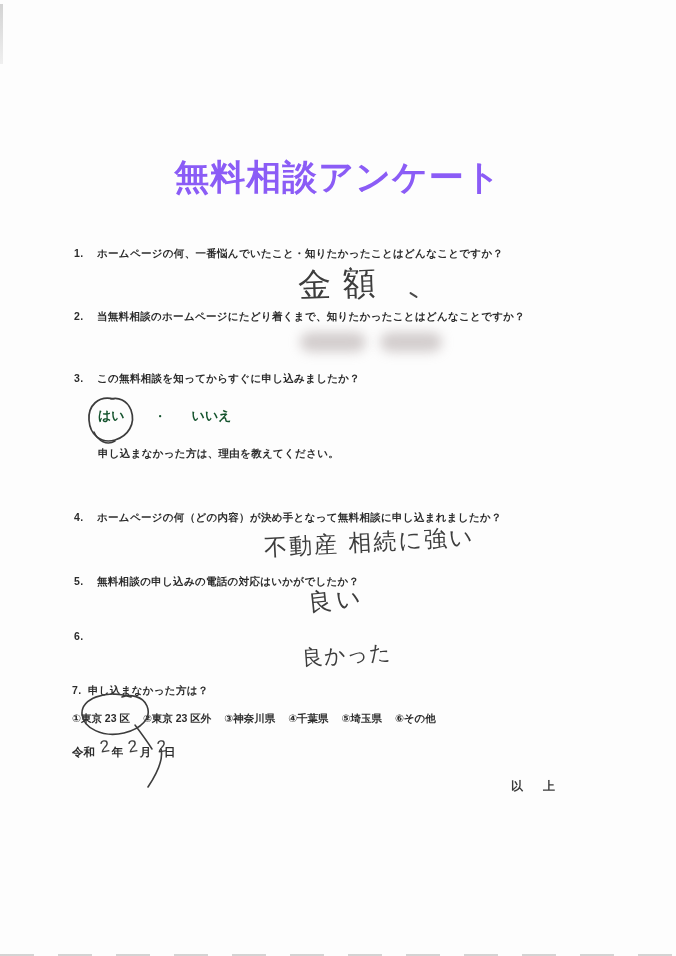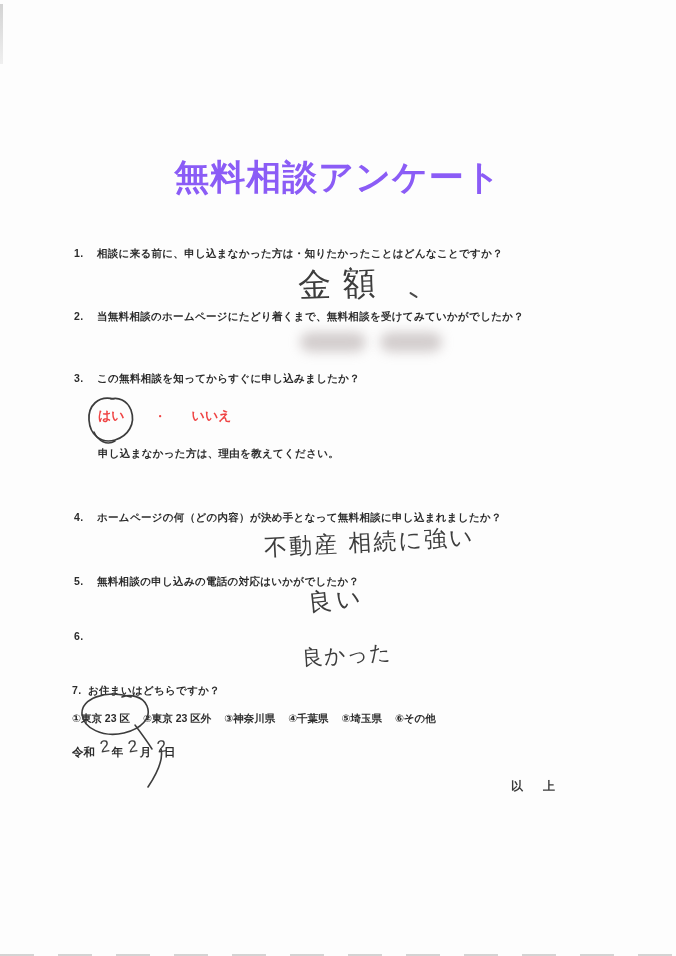--- a/index.html
+++ b/index.html
@@ -21,21 +21,21 @@
     font-size:10px; font-weight:700; color:#3a3a3a; letter-spacing:.3px; }
 
   .q { position:absolute; left:74px; display:flex; font-size:10.5px; font-weight:700;
     color:#2c2c2c; letter-spacing:.3px; white-space:nowrap; }
   .q .num { width:23px; flex:none; }
   .q1 { top:247px; } .q2 { top:310px; } .q3 { top:372px; }
   .q4 { top:511px; } .q5 { top:575px; } .q6 { top:630px; }
   .q7 { top:684px; left:72px; } .q7 .num { width:16px; }
 
   .yn-row { position:absolute; left:98px; top:407px; font-size:13px; font-weight:700;
-    color:#ef4444; white-space:nowrap; }
+    color:#14532d; white-space:nowrap; }
   .yn-row .sep { margin:0 26px 0 30px; font-size:11px; }
   .followup { position:absolute; left:98px; top:447px; font-size:10.5px; font-weight:700;
     color:#2c2c2c; letter-spacing:.3px; }
 
   .hand { position:absolute; color:#3d3d3d; font-weight:400; white-space:nowrap;
     font-family:"DejaVu Sans",sans-serif; }
   .hand-a1 { left:298px; top:262px; font-size:33px; letter-spacing:12px;
     transform:rotate(-2deg); }
   .hand-a4 { left:264px; top:527px; font-size:23px; letter-spacing:2px;
     transform:rotate(-3deg); }
@@ -72,28 +72,28 @@
 
 <div class="sheet">
 
   <div class="edge-left"></div>
   <div class="edge-bottom"></div>
 
   <h1 class="title">無料相談アンケート</h1>
 
   <div class="q q1">
     <span class="num">1.</span>
-    <span>相談に来る前に、申し込まなかった方は・知りたかったことはどんなことですか？</span>
+    <span>ホームページの何、一番悩んでいたこと・知りたかったことはどんなことですか？</span>
   </div>
   <div class="hand hand-a1">金額</div>
   <div class="stray-mark"></div>
 
   <div class="q q2">
     <span class="num">2.</span>
-    <span>当無料相談のホームページにたどり着くまで、無料相談を受けてみていかがでしたか？</span>
+    <span>当無料相談のホームページにたどり着くまで、知りたかったことはどんなことですか？</span>
   </div>
   <div class="redacted">
     <div class="blob b1"></div>
     <div class="blob b2"></div>
   </div>
 
   <div class="q q3">
     <span class="num">3.</span>
     <span>この無料相談を知ってからすぐに申し込みましたか？</span>
   </div>
@@ -118,21 +118,21 @@
   </div>
   <div class="hand hand-a5">良い</div>
 
   <div class="q q6">
     <span class="num">6.</span>
   </div>
   <div class="hand hand-a6">良かった</div>
 
   <div class="q q7">
     <span class="num">7.</span>
-    <span>お住まいはどちらですか？</span>
+    <span>申し込まなかった方は？</span>
   </div>
   <div class="opt-row">
     <span>①東京 23 区</span><span>②東京 23 区外</span><span>③神奈川県</span><span>④千葉県</span><span>⑤埼玉県</span><span>⑥その他</span>
   </div>
   <svg class="svg-mark" style="left:75px; top:691px;" width="84" height="64" viewBox="0 0 84 64">
     <path d="M56 6 C30 -2, 6 8, 7 23 C8 37, 28 47, 49 42 C66 38, 77 27, 72 15 C68 5, 55 3, 47 6" fill="none" stroke="#3c3c3c" stroke-width="1.6" stroke-linecap="round"></path>
     <path d="M60 34 C66 42, 72 50, 77 58" fill="none" stroke="#3c3c3c" stroke-width="1.5" stroke-linecap="round"></path>
   </svg>
 
   <div class="date-row">

